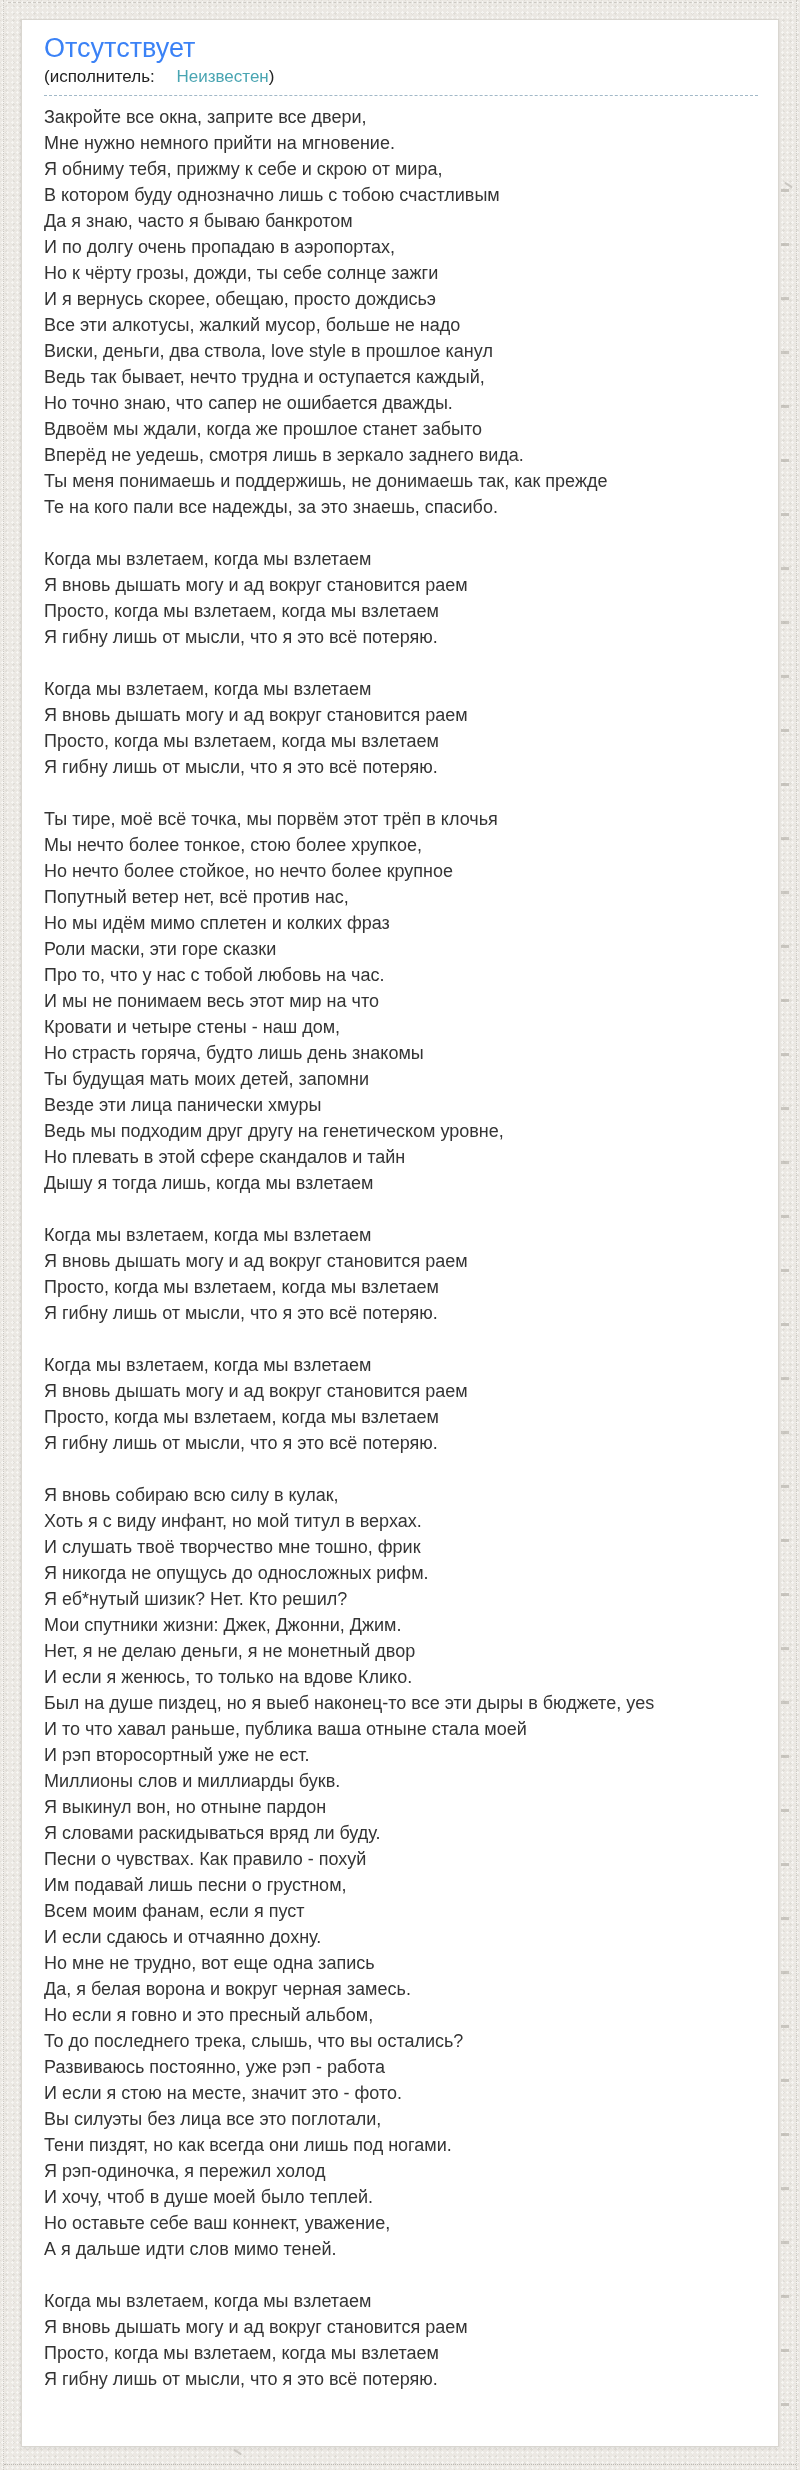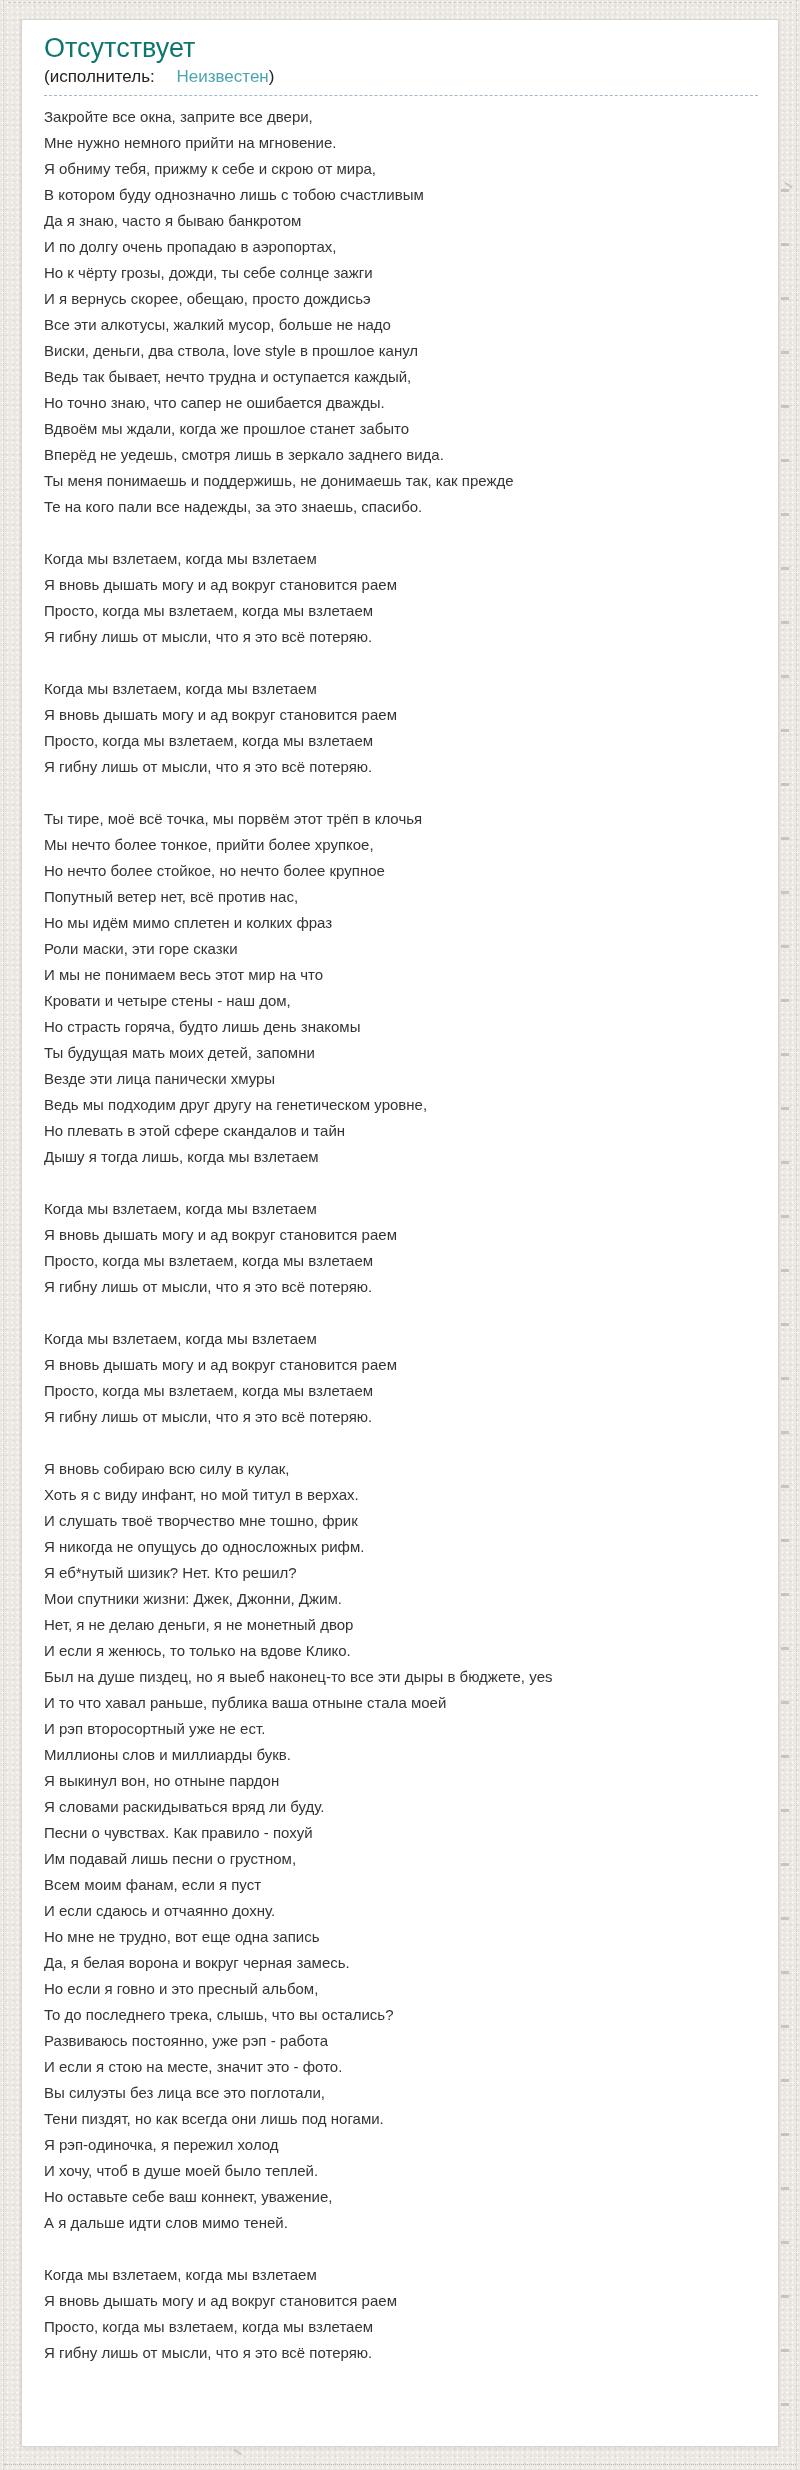--- a/index.html
+++ b/index.html
@@ -69,41 +69,41 @@
   }
 
   .separator {
     margin-top: 7px;
     border-bottom: 1px dashed #a2b9c8;
     height: 0;
   }
 
   .lyrics {
     margin-top: 8px;
-    font-size: 15px;
+    font-size: 18px;
     line-height: 26px;
     color: #343434;
   }
   .stanza { margin: 0 0 26px 0; }
   .line   { white-space: nowrap; }
 </style>
 </head>
 <body>
 
 <div class="frame-top"></div>
 <div class="frame-left"></div>
 <div class="frame-right"></div>
 <div class="frame-bottom"></div>
 <div class="stitch-strip"></div>
 <div class="scratch" style="left:784px; top:184px;"></div>
 <div class="scratch" style="left:768px; top:290px;"></div>
 <div class="scratch" style="left:233px; top:2451px;"></div>
 
 <div class="card">
-  <h1 class="title" style="color: #0f766e;">Отсутствует</h1>
+  <h1 class="title" style="color: #3b82f6;">Отсутствует</h1>
   <div class="subtitle"><span>(исполнитель: </span><a class="artist-link" style="color: rgb(73, 165, 178); margin-left: 17px;">Неизвестен</a><span>)</span></div>
   <div class="separator" style="border-color: rgb(162, 185, 200);"></div>
   <div class="lyrics" id="lyrics" style="color: rgb(52, 52, 52);">
       <div class="stanza">
         <div class="line">Закройте все окна, заприте все двери,</div>
         <div class="line">Мне нужно немного прийти на мгновение.</div>
         <div class="line">Я обниму тебя, прижму к себе и скрою от мира,</div>
         <div class="line">В котором буду однозначно лишь с тобою счастливым</div>
         <div class="line">Да я знаю, часто я бываю банкротом</div>
         <div class="line">И по долгу очень пропадаю в аэропортах,</div>
@@ -125,25 +125,26 @@
         <div class="line">Я гибну лишь от мысли, что я это всё потеряю.</div>
       </div>
       <div class="stanza">
         <div class="line">Когда мы взлетаем, когда мы взлетаем</div>
         <div class="line">Я вновь дышать могу и ад вокруг становится раем</div>
         <div class="line">Просто, когда мы взлетаем, когда мы взлетаем</div>
         <div class="line">Я гибну лишь от мысли, что я это всё потеряю.</div>
       </div>
       <div class="stanza">
         <div class="line">Ты тире, моё всё точка, мы порвём этот трёп в клочья</div>
-        <div class="line">Мы нечто более тонкое, прийти более хрупкое,</div>
+        <div class="line">Мы нечто более тонкое, стою более хрупкое,</div>
         <div class="line">Но нечто более стойкое, но нечто более крупное</div>
         <div class="line">Попутный ветер нет, всё против нас,</div>
         <div class="line">Но мы идём мимо сплетен и колких фраз</div>
         <div class="line">Роли маски, эти горе сказки</div>
+        <div class="line">Про то, что у нас с тобой любовь на час.</div>
         <div class="line">И мы не понимаем весь этот мир на что</div>
         <div class="line">Кровати и четыре стены - наш дом,</div>
         <div class="line">Но страсть горяча, будто лишь день знакомы</div>
         <div class="line">Ты будущая мать моих детей, запомни</div>
         <div class="line">Везде эти лица панически хмуры</div>
         <div class="line">Ведь мы подходим друг другу на генетическом уровне,</div>
         <div class="line">Но плевать в этой сфере скандалов и тайн</div>
         <div class="line">Дышу я тогда лишь, когда мы взлетаем</div>
       </div>
       <div class="stanza">

